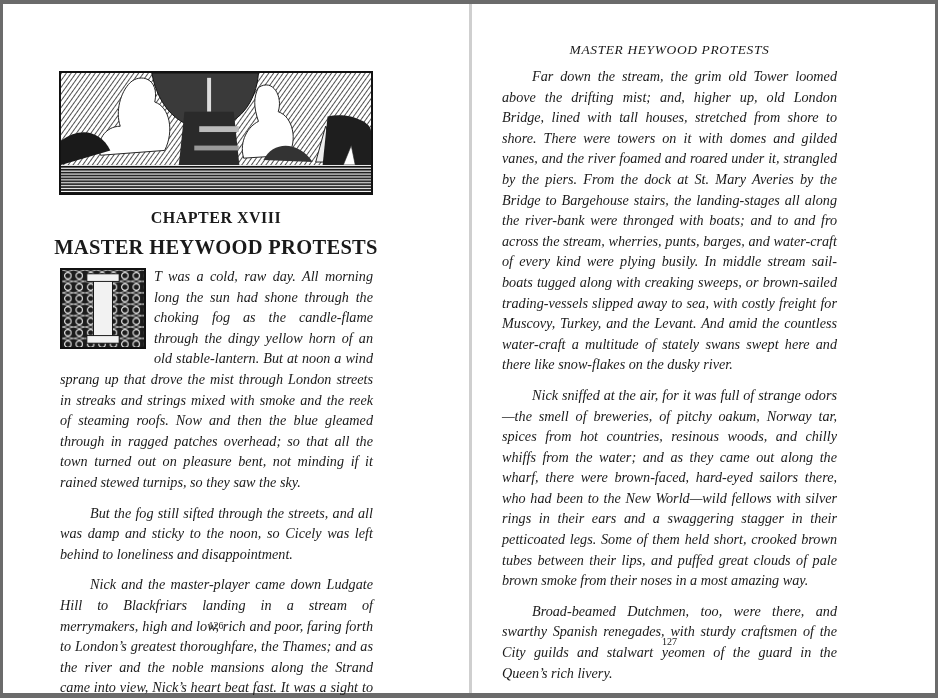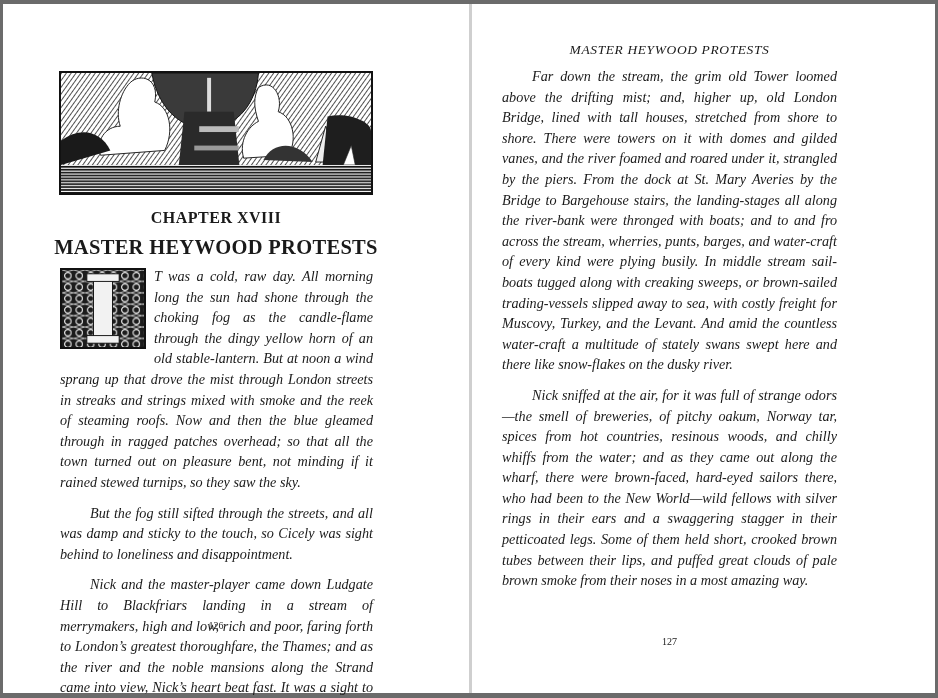--- a/index.html
+++ b/index.html
@@ -114,30 +114,31 @@
               <path d="M0,0 Q6,3 12,0 M0,12 Q6,9 12,12" fill="none" stroke="#cfcfcf" stroke-width="0.9"></path>
             </pattern>
           </defs>
           <rect x="0" y="0" width="86" height="81" fill="url(#flora)"></rect>
           <rect x="33" y="6" width="20" height="69" fill="#f2f2f2" stroke="#111" stroke-width="1"></rect>
           <rect x="26" y="4" width="34" height="8" fill="#f2f2f2" stroke="#111" stroke-width="1"></rect>
           <rect x="26" y="69" width="34" height="8" fill="#f2f2f2" stroke="#111" stroke-width="1"></rect>
         </svg>
       </div>
       <p class="first">T was a cold, raw day. All morning long the sun had shone through the choking fog as the candle-flame through the dingy yellow horn of an old stable-lantern. But at noon a wind sprang up that drove the mist through London streets in streaks and strings mixed with smoke and the reek of steaming roofs. Now and then the blue gleamed through in ragged patches overhead; so that all the town turned out on pleasure bent, not minding if it rained stewed turnips, so they saw the sky.</p>
-      <p>But the fog still sifted through the streets, and all was damp and sticky to the touch, so Cicely was sight behind to loneliness and disappointment.</p>
+      <p>But the fog still sifted through the streets, and all was damp and sticky to the noon, so Cicely was left behind to loneliness and disappointment.</p>
       <p>Nick and the master-player came down Ludgate Hill to Blackfriars landing in a stream of merrymakers, high and low, rich and poor, faring forth to London’s greatest thoroughfare, the Thames; and as the river and the noble mansions along the Strand came into view, Nick’s heart beat fast. It was a sight to stir the pulse.</p>
     </div>
 
     <div class="page-number">126</div>
   </div>
 
   <div class="page page-right">
     <div class="running-head" style="left:30px; width:335px;">MASTER HEYWOOD PROTESTS</div>
 
     <div class="text right-text" style="top:62px;">
       <p>Far down the stream, the grim old Tower loomed above the drifting mist; and, higher up, old London Bridge, lined with tall houses, stretched from shore to shore. There were towers on it with domes and gilded vanes, and the river foamed and roared under it, strangled by the piers. From the dock at St. Mary Averies by the Bridge to Bargehouse stairs, the landing-stages all along the river-bank were thronged with boats; and to and fro across the stream, wherries, punts, barges, and water-craft of every kind were plying busily. In middle stream sail-boats tugged along with creaking sweeps, or brown-sailed trading-vessels slipped away to sea, with costly freight for Muscovy, Turkey, and the Levant. And amid the countless water-craft a multitude of stately swans swept here and there like snow-flakes on the dusky river.</p>
       <p>Nick sniffed at the air, for it was full of strange odors—the smell of breweries, of pitchy oakum, Norway tar, spices from hot countries, resinous woods, and chilly whiffs from the water; and as they came out along the wharf, there were brown-faced, hard-eyed sailors there, who had been to the New World—wild fellows with silver rings in their ears and a swaggering stagger in their petticoated legs. Some of them held short, crooked brown tubes between their lips, and puffed great clouds of pale brown smoke from their noses in a most amazing way.</p>
+      <p>Broad-beamed Dutchmen, too, were there, and swarthy Spanish renegades, with sturdy craftsmen of the City guilds and stalwart yeomen of the guard in the Queen’s rich livery.</p>
     </div>
 
     <div class="page-number" style="left:30px; width:335px;margin-top:16px;">127</div>
   </div>
 </div>
 
 </body></html>

